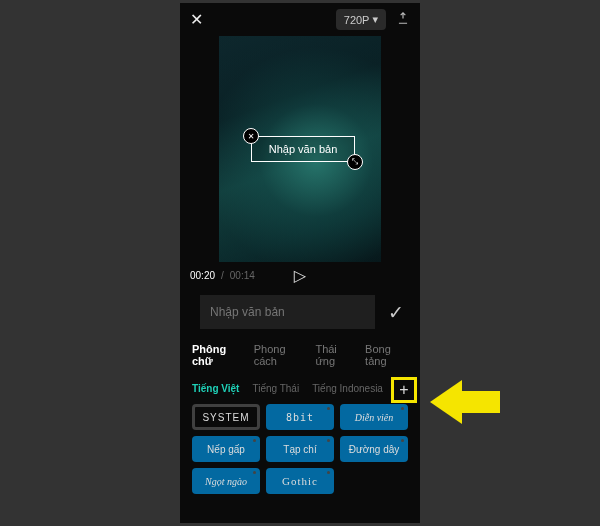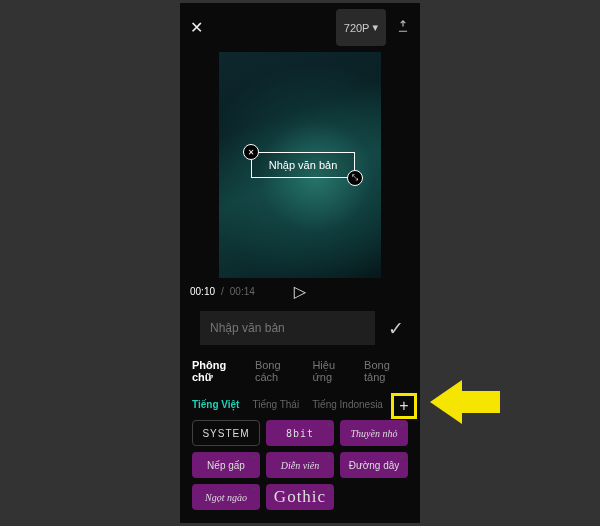--- a/index.html
+++ b/index.html
@@ -33,21 +33,21 @@
   }
   .top-right {
     display: flex;
     align-items: center;
     gap: 10px;
   }
   .res-btn {
     background: #2a2a2a;
     color: #ccc;
     font-size: 11px;
-    padding: 12px 8px;
+    padding: 4px 8px;
     border-radius: 4px;
     display: flex;
     align-items: center;
     gap: 3px;
     cursor: pointer;
   }
   .export-icon { color: #bbb; font-size: 13px; cursor: pointer; }
   .preview {
     height: 226px;
     display: flex;
@@ -164,41 +164,41 @@
     font-size: 16px;
     cursor: pointer;
   }
   .fonts {
     display: grid;
     grid-template-columns: repeat(3, 1fr);
     gap: 6px;
     padding: 0 12px 10px;
   }
   .font-btn {
-    background: #701a75;
+    background: #0369a1;
     color: #ddd;
     height: 26px;
     border-radius: 4px;
     display: flex;
     align-items: center;
     justify-content: center;
     font-size: 10px;
     cursor: pointer;
     border: 1px solid transparent;
     position: relative;
   }
   .font-btn.sel {
-    border: 1px solid #404040;
+    border: 3px solid #404040;
     background: transparent;
     letter-spacing: 1px;
   }
   .f8bit { font-family: monospace; letter-spacing: 1px; }
   .fscript { font-style: italic; font-family: cursive; }
   .fserif { font-family: Georgia, serif; font-style: italic; }
-  .fgothic { font-family: serif; letter-spacing: 1px; font-size:17px; }
+  .fgothic { font-family: serif; letter-spacing: 1px; font-size:11px; }
   .dot {
     position: absolute;
     top: 2px;
     right: 3px;
     width: 3px;
     height: 3px;
     background: #444;
     border-radius: 50%;
   }
   .arrow {
@@ -251,64 +251,64 @@
     <div class="video">
       <div class="text-box">
         <span>Nhập văn bản</span>
         <div class="handle hx">✕</div>
         <div class="handle hr">⤡</div>
       </div>
     </div>
   </div>
 
   <div class="time-row">
-    <span class="t-cur">00:10</span>
+    <span class="t-cur">00:20</span>
     <span class="t-tot">/</span>
     <span class="t-tot">00:14</span>
     <div class="play">▷</div>
   </div>
 
   <div class="input-row">
     <input class="text-input" placeholder="Nhập văn bản" style="">
     <div class="confirm">✓</div>
   </div>
 
   <div class="tabs1">
     <span class="active">Phông chữ</span>
-    <span>Bong cách</span>
-    <span>Hiệu ứng</span>
+    <span>Phong cách</span>
+    <span>Thái ứng</span>
     <span>Bong tảng</span>
   </div>
 
   <div class="lang-row">
     <span class="active">Tiếng Việt</span>
     <span>Tiếng Thái</span>
     <span>Tiếng Indonesia</span>
     <span class="lang-cut">Tiế</span>
     <div class="add-box">+</div>
   </div>
 
   <div class="fonts">
     <div class="font-btn sel">
         <span>SYSTEM</span>
       </div>
     <div class="font-btn f8bit">
         <span>8bit</span>
         <span class="dot"></span>
       </div>
-    <div class="font-btn fscript">
-        <span>Thuyền nhỏ</span>
+    <div class="font-btn fserif">
+        <span>Diễn viên</span>
         <span class="dot"></span>
       </div>
     <div class="font-btn">
         <span>Nếp gấp</span>
         <span class="dot"></span>
       </div>
-    <div class="font-btn fserif">
-        <span>Diễn viên</span>
+    <div class="font-btn">
+        <span>Tạp chí</span>
         <span class="dot"></span>
       </div>
     <div class="font-btn">
         <span>Đường dây</span>
         <span class="dot"></span>
       </div>
     <div class="font-btn fscript">
         <span>Ngọt ngào</span>
         <span class="dot"></span>
       </div>

